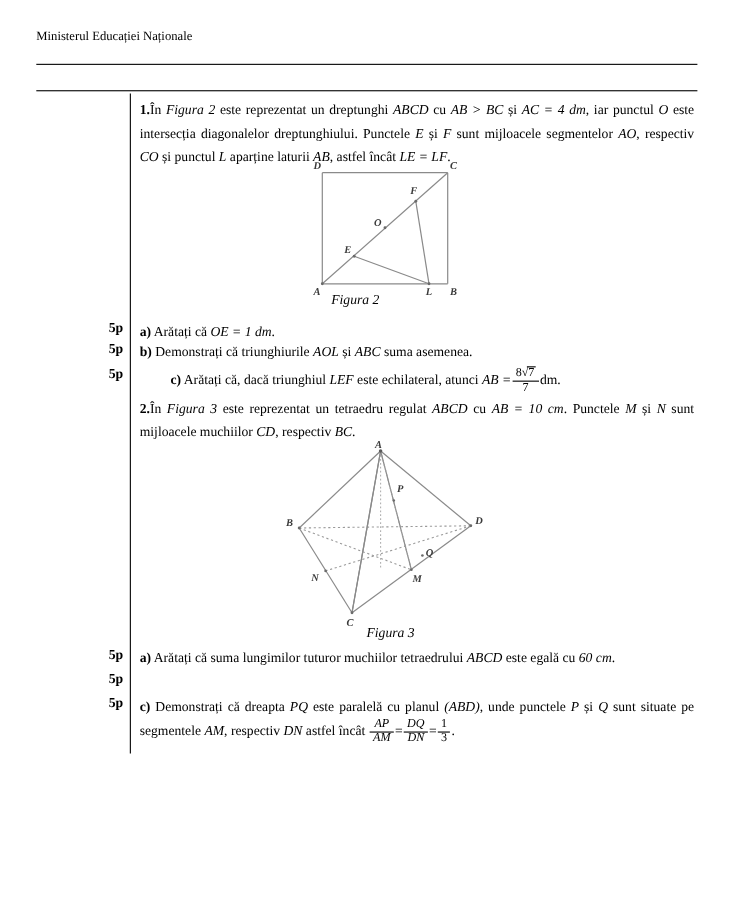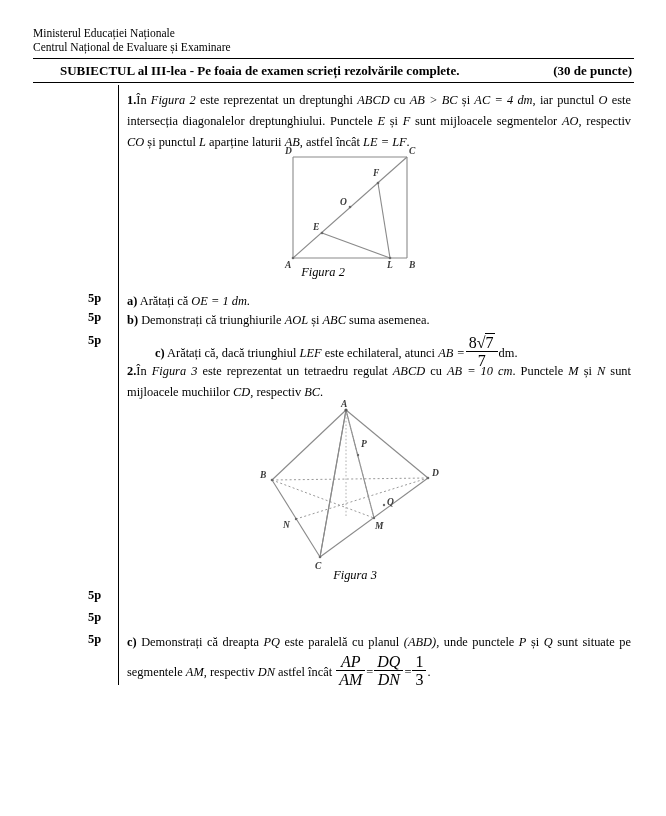--- a/index.html
+++ b/index.html
@@ -81,20 +81,21 @@
     width: 0;
     height: 600px;
     border-left: 1.2px solid #000;
   }
 
   
   .pts {
     position: absolute;
     left: 88px;
     width: 24px;
+    text-align: right;
     font-size: 12.5px;
     font-weight: bold;
   }
 
   
   .body-text {
     position: absolute;
     left: 127px;
     width: 504px;
     font-size: 12.4px;
@@ -104,21 +105,21 @@
   .it { font-style: italic; }
   .mv { font-style: italic; font-family: "Liberation Serif","DejaVu Serif",serif; }
   .nb { font-weight: bold; }
   .nw { white-space: nowrap; }
 
   
   .frac {
     display: inline-block;
     vertical-align: -0.55em;
     text-align: center;
-    font-size: 16px;
+    font-size: 11px;
     line-height: 1.08;
     margin: 0 1px;
   }
   .frac .num { display: block; padding: 0 3px; }
   .frac .den { display: block; border-top: 1px solid #000; padding: 0 3px; }
 
   .rad {
     display: inline-block;
     border-top: 1px solid #000;
     padding: 0 1px 0 1px;
@@ -146,30 +147,25 @@
     fill: #3a3a3a;
   }
 </style>
 </head>
 <body>
 
 <div class="page">
 
   <div class="header">
     <div>Ministerul Educației Naționale</div>
-    <div>Centrul Național de Evaluare și Examinare</div>
   </div>
 
   <div class="rule-top"></div>
   <div class="rule-bottom"></div>
 
-  <div class="subject-bar">
-    <span class="subject-title">SUBIECTUL al III-lea - Pe foaia de examen scrieți rezolvările complete.</span>
-    <span class="subject-points">(30 de puncte)</span>
-  </div>
 
   <div class="vdivider"></div>
 
   <div class="body-text" style="top:90px;">
     <span class="nb">1.</span><span>În </span><span class="it">Figura 2</span><span> este reprezentat un dreptunghi </span><span class="mv nw">ABCD</span><span> cu </span><span class="mv nw">AB &gt; BC</span><span> și </span><span class="mv nw">AC = 4 dm</span><span>, iar punctul </span><span class="mv">O</span><span> este intersecția diagonalelor dreptunghiului. Punctele </span><span class="mv">E</span><span> și </span><span class="mv">F</span><span> sunt mijloacele segmentelor </span><span class="mv nw">AO</span><span>, respectiv </span><span class="mv nw">CO</span><span> și punctul </span><span class="mv">L</span><span> aparține laturii </span><span class="mv nw">AB</span><span>, astfel încât </span><span class="mv nw">LE = LF</span><span>.</span>
   </div>
 
   <div class="fig" style="left:278px; top:145px;">
     <svg width="150" height="125" viewBox="0 0 150 125">
 
@@ -257,20 +253,23 @@
       <text x="177" y="76">D</text>
       <text x="132" y="105">Q</text>
       <text x="28" y="128">N</text>
       <text x="120" y="129">M</text>
       <text x="60" y="169">C</text>
     </svg>
   </div>
   <div class="figcaption" style="left:295px; top:568px;">Figura 3</div>
 
   <div class="pts" style="top:588px;">5p</div>
+  <div class="body-text" style="top:588px;">
+    <span class="nb">a)</span><span> Arătați că suma lungimilor tuturor muchiilor tetraedrului </span><span class="mv nw">ABCD</span><span> este egală cu </span><span class="mv nw">60 cm</span><span>.</span>
+  </div>
 
   <div class="pts" style="top:610px;">5p</div>
 
   <div class="pts" style="top:632px;">5p</div>
   <div class="body-text" style="top:632px;">
     <span class="nb">c)</span><span> Demonstrați că dreapta </span><span class="mv nw">PQ</span><span> este paralelă cu planul </span><span class="mv nw">(ABD)</span><span>, unde punctele </span><span class="mv">P</span><span> și </span><span class="mv">Q</span><span> sunt situate pe segmentele </span><span class="mv nw">AM</span><span>, respectiv </span><span class="mv nw">DN</span><span> astfel încât </span><span class="frac mv"><span class="num">AP</span><span class="den">AM</span></span><span>=</span><span class="frac mv"><span class="num">DQ</span><span class="den">DN</span></span><span>=</span><span class="frac"><span class="num">1</span><span class="den">3</span></span><span>.</span>
   </div>
 
 </div>
 

